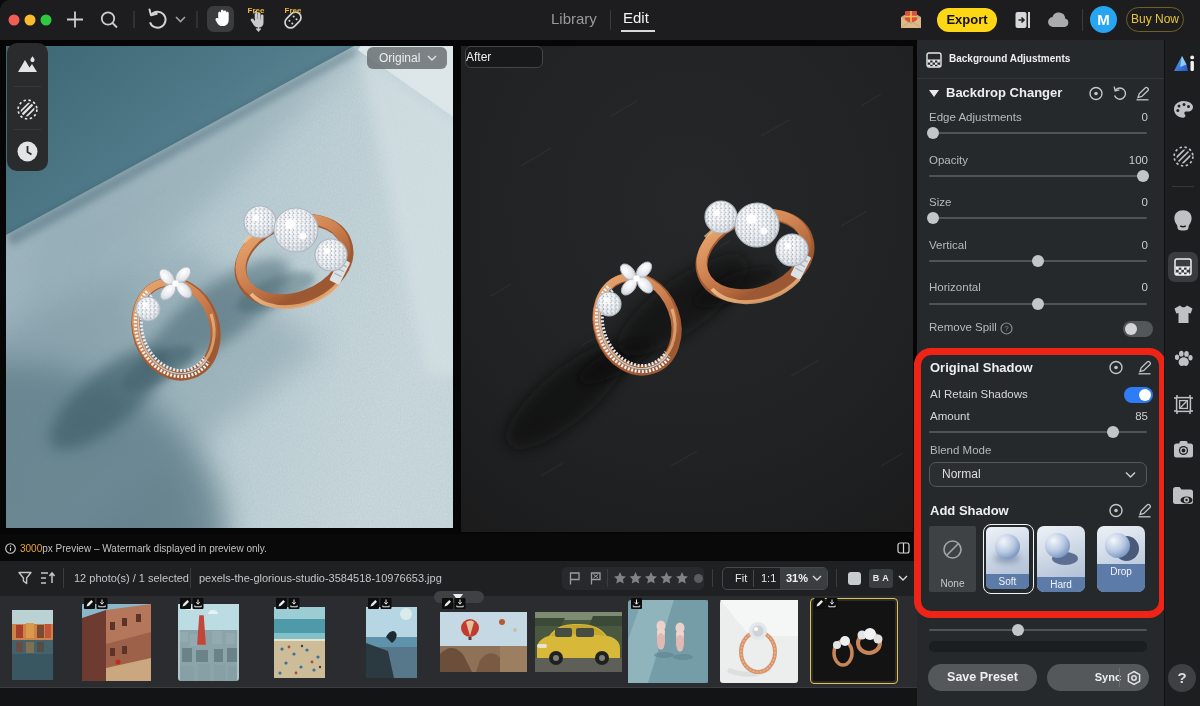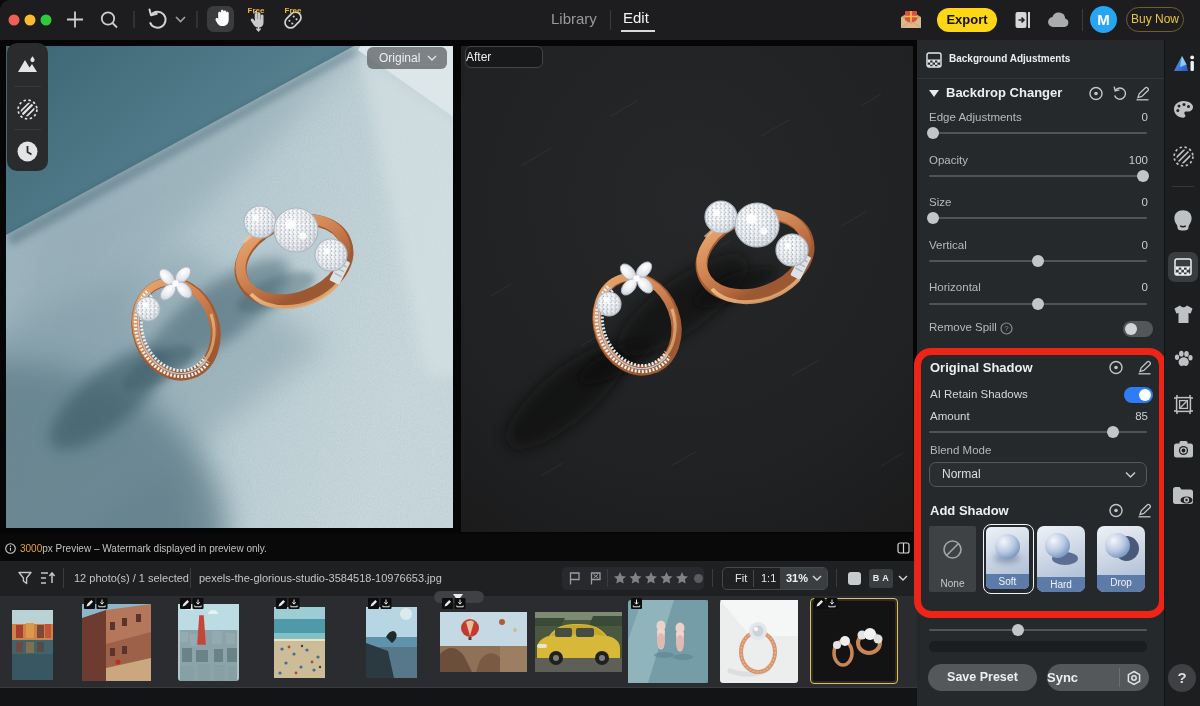--- a/index.html
+++ b/index.html
@@ -605,28 +605,28 @@
    </div>
  </div>
  <div class="abs" style="left:120px;top:486px;width:48px;height:66px;border-radius:7px;overflow:hidden;background:linear-gradient(160deg,#eef2f7,#b9c7da 70%,#a8b8cf)">
      <div class="abs" style="left:15px;top:26px;width:26px;height:13px;border-radius:50%;background:#5c6f93"></div>
      <div class="abs" style="left:8px;top:7px;width:25px;height:25px;border-radius:50%;background:radial-gradient(circle at 34% 30%,#f4f7fb,#b9c9e2 45%,#7e99c4 75%,#5f7cab)"></div>
      <div class="abs" style="left:0;bottom:0;width:48px;height:15px;background:#5d7ba8;text-align:center;font-size:10px;color:#f0f3f6;line-height:15px">Hard</div>
  </div>
  <div class="abs" style="left:180px;top:486px;width:48px;height:66px;border-radius:7px;overflow:hidden;background:linear-gradient(160deg,#eef2f7,#b9c7da 70%,#a8b8cf)">
      <div class="abs" style="left:17px;top:10px;width:25px;height:25px;border-radius:50%;background:#49597a"></div>
      <div class="abs" style="left:8px;top:7px;width:25px;height:25px;border-radius:50%;background:radial-gradient(circle at 34% 30%,#f4f7fb,#b9c9e2 45%,#7e99c4 75%,#5f7cab)"></div>
-     <div class="abs" style="left:0;bottom:0;width:48px;height:17px;background:#5d7ba8;text-align:center;font-size:10px;color:#f0f3f6;line-height:15px">Drop</div>
+     <div class="abs" style="left:0;bottom:0;width:48px;height:28px;background:#5d7ba8;text-align:center;font-size:10px;color:#f0f3f6;line-height:15px">Drop</div>
  </div>
  <div class="track" style="top:589px;width:218px">
       <div class="knob" style="left:83px"></div>
     </div>
  <div class="abs" style="left:12px;top:601px;width:218px;height:11px;border-radius:5px;background:#1b1e20"></div>
  <div class="abs bold" style="left:11px;top:624px;width:109px;height:27px;border-radius:14px;background:#55585b;font-size:12.5px;text-align:center;line-height:27px">Save Preset</div>
- <div class="abs bold" style="left:130px;top:624px;width:102px;height:27px;border-radius:14px;background:#55585b;font-size:13px;text-align:left;line-height:27px;padding-right:28px">Sync</div>
+ <div class="abs bold" style="left:130px;top:624px;width:102px;height:27px;border-radius:14px;background:#55585b;font-size:11px;text-align:right;line-height:27px;padding-right:28px">Sync</div>
  <div class="abs" style="left:202px;top:628px;width:1px;height:19px;background:#6c6f72"></div>
  <svg class="abs" style="left:209px;top:630px" width="16" height="16" viewBox="0 0 16 16">
   <path d="M8 1.5l5.6 3.2v6.6L8 14.5l-5.6-3.2V4.7z" fill="none" stroke="#e2e4e5" stroke-width="1.5"></path>
       <circle cx="8" cy="8" r="2.2" fill="none" stroke="#e2e4e5" stroke-width="1.5"></circle>
  </svg>
 </div>
 <div class="abs" id="redbox" style="left:914px;top:348px;width:252px;height:270px;border:7px solid #ee2417;border-radius:17px"></div>
 <div class="abs" id="sidebar">
  <svg class="abs" style="left:7px;top:14px" width="24" height="20" viewBox="0 0 24 20">
   <defs>

